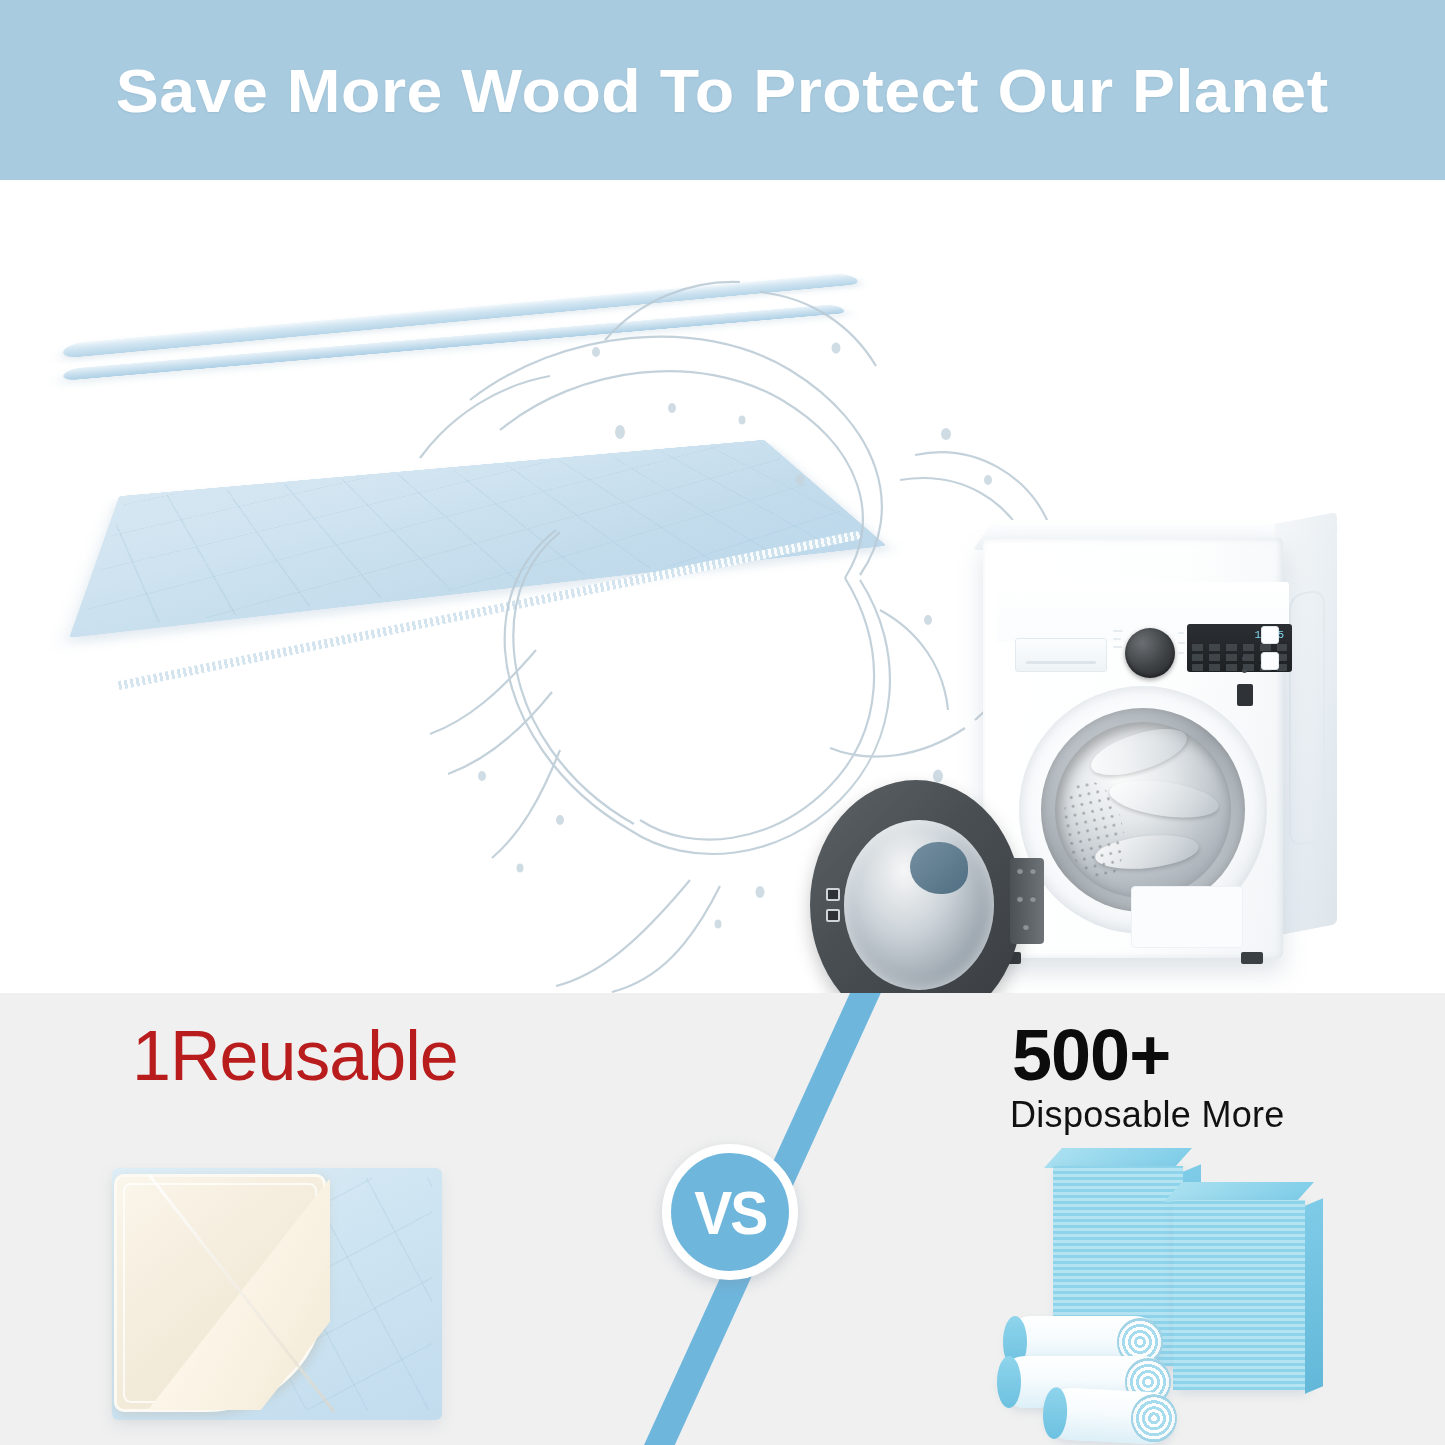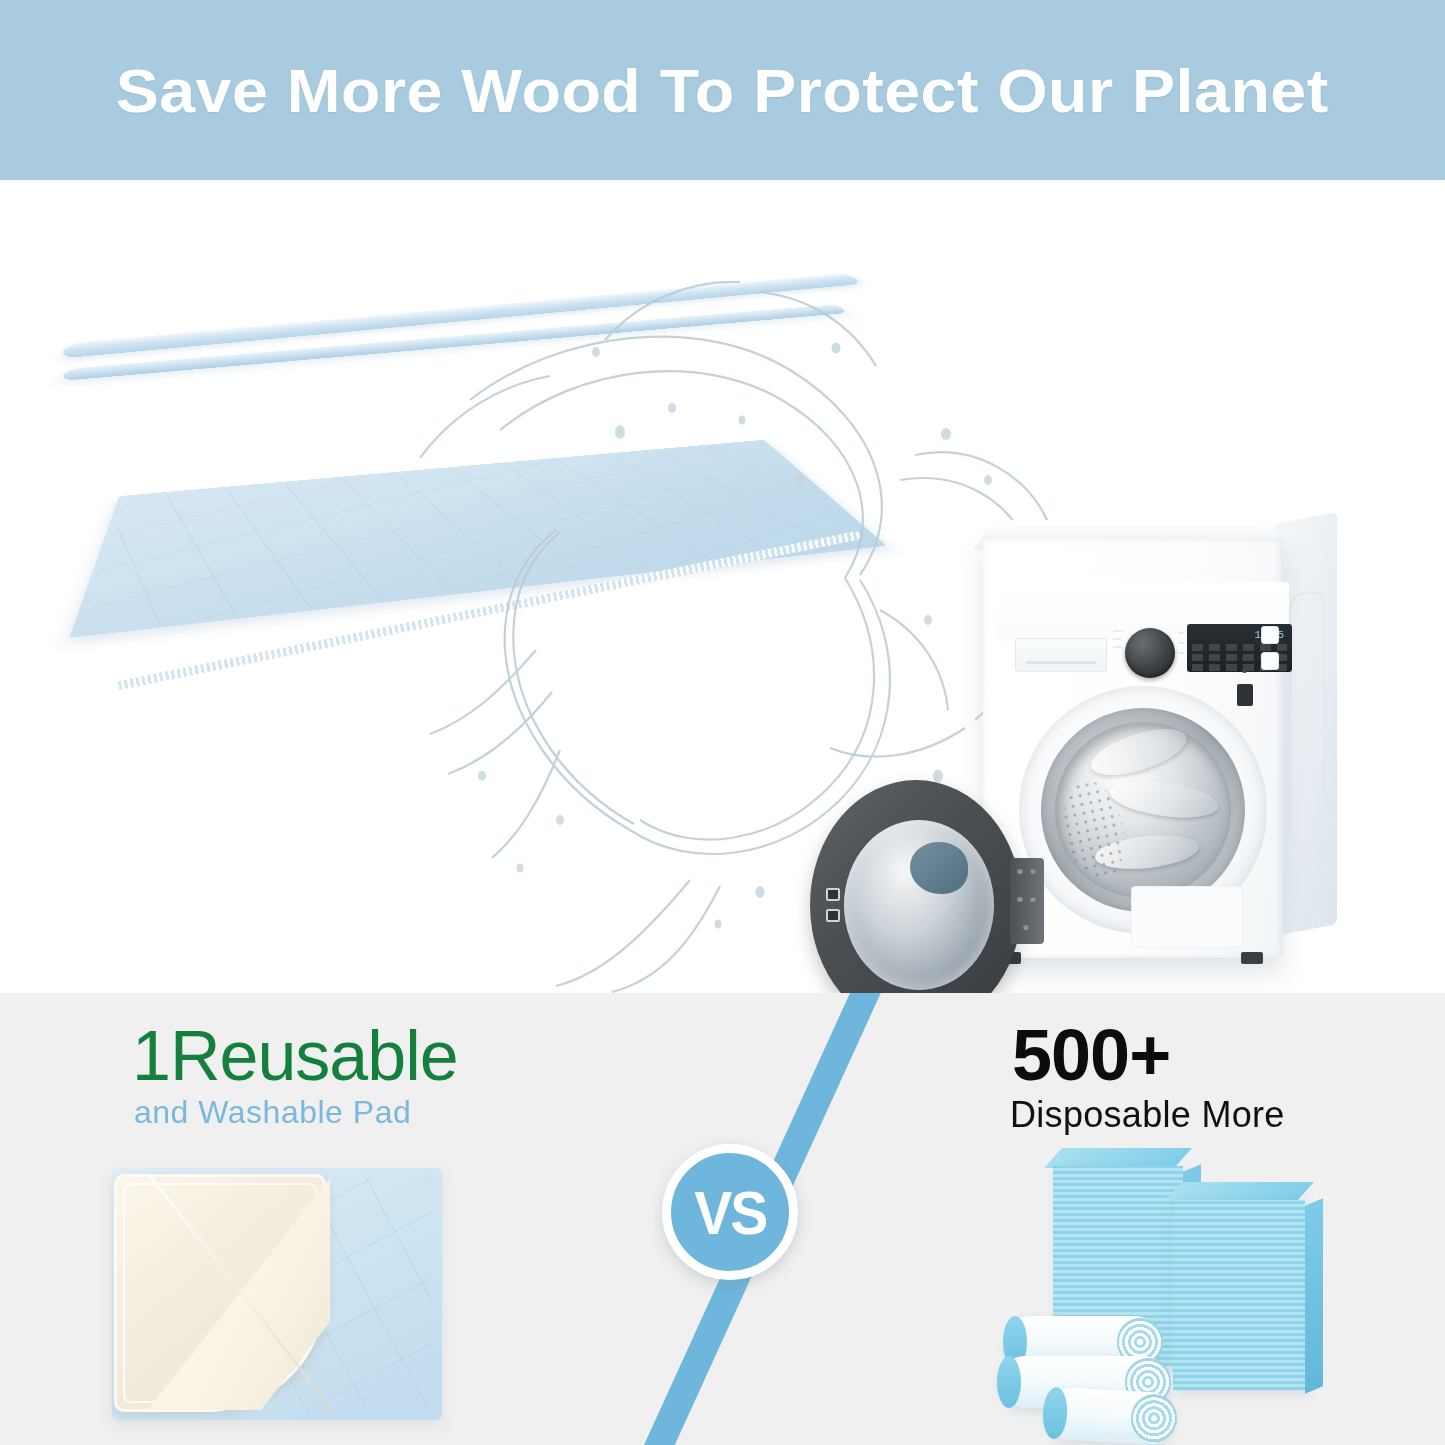--- a/index.html
+++ b/index.html
@@ -248,21 +248,21 @@
   }
   .col-left  { position:absolute; left:0;   top:0; width:600px; height:452px; }
   .col-right { position:absolute; left:880px; top:0; width:560px; height:452px; }
 
   .head-big {
     position:absolute; font-weight:normal; white-space:nowrap; line-height:1;
   }
   .head-sub {
     position:absolute; white-space:nowrap; line-height:1;
   }
-  .left-big  { left:132px; top:28px; font-size:70px; color:#15803d; letter-spacing:-1px; }
+  .left-big  { left:132px; top:28px; font-size:70px; color:#b91c1c; letter-spacing:-1px; }
   .left-sub  { left:134px; top:103px; font-size:32px; color:#7cb8dc; letter-spacing:0.5px; }
   .right-big { left:132px; top:26px; font-size:72px; color:#0c0c0c; font-weight:bold; letter-spacing:-1px; }
   .right-sub { left:130px; top:104px; font-size:36px; color:#111111; letter-spacing:0.3px; }
 
   
   .vs-badge {
     position:absolute; left:662px; top:1144px; width:136px; height:136px;
     border-radius:50%;
     background:#6fb6dd;
     border:9px solid #ffffff;
@@ -491,21 +491,20 @@
       <div class="hinge-dot" style="left:13px; top:66px;"></div>
     </div>
   </div>
 </div>
 
 <div class="compare">
   <div class="diag-stripe"></div>
 
   <div class="col-left">
     <div class="head-big left-big">1Reusable</div>
-    <div class="head-sub left-sub">and Washable Pad</div>
 
     <div class="reuse-pad">
       <div class="rp-blue">
         <div class="rp-quilt"></div>
       </div>
       <div class="rp-cream">
         <div class="rp-cream-inner"></div>
       </div>
       <div class="rp-flap"></div>
       <div class="rp-fold-line"></div>

